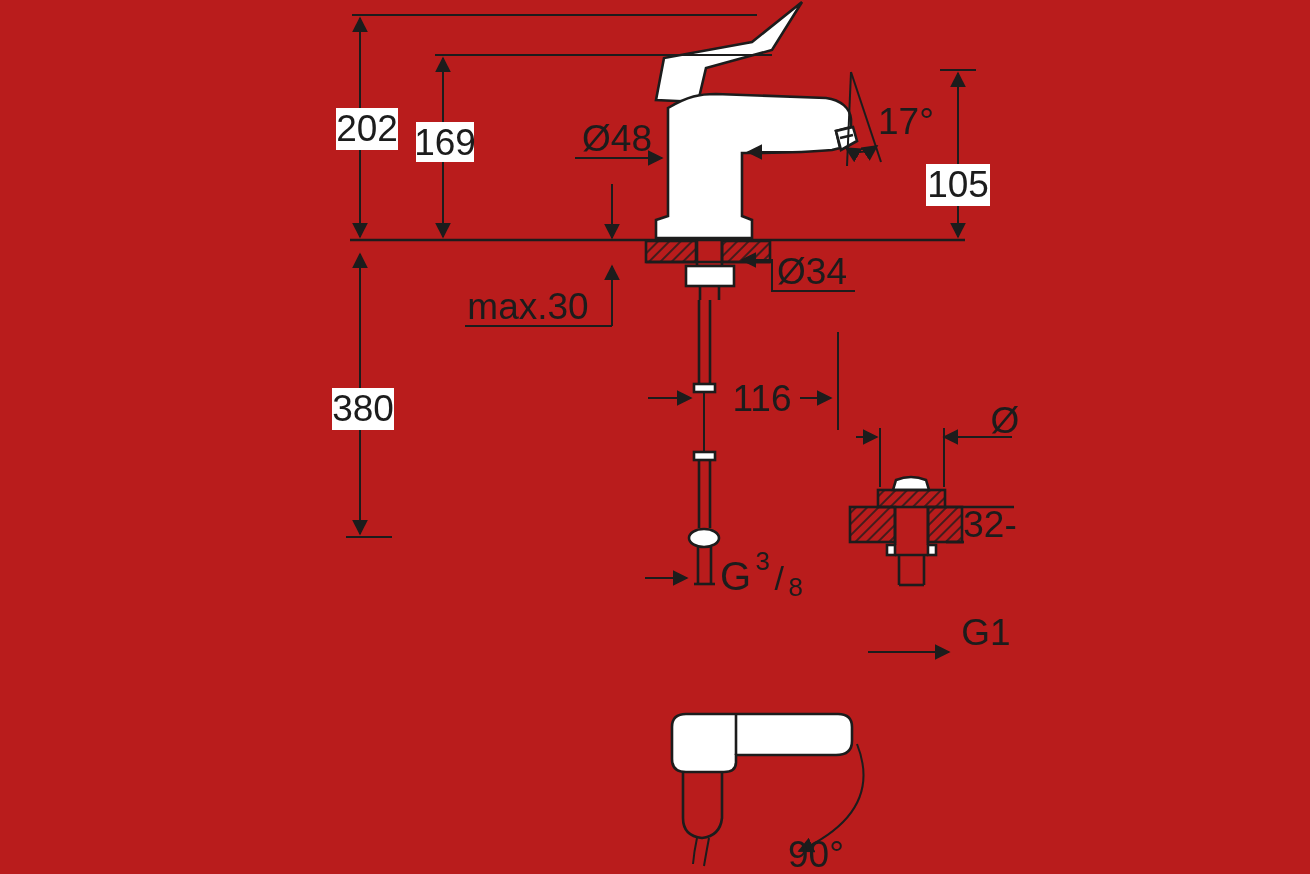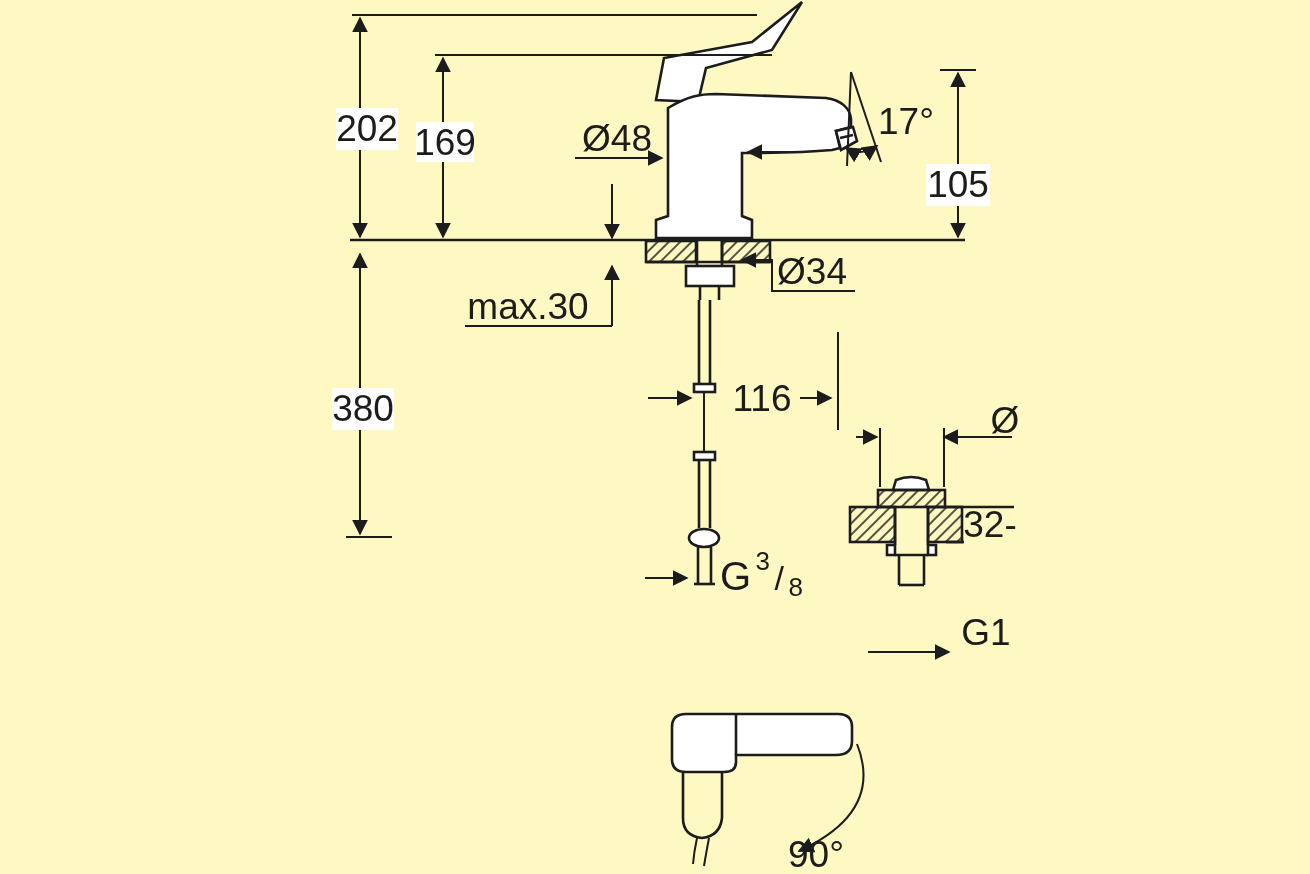--- a/index.html
+++ b/index.html
@@ -5,21 +5,21 @@
   html, body {
     margin: 0;
     padding: 0;
     background: #ffffff;
     font-family: "Liberation Sans", sans-serif;
   }
   .canvas {
     position: relative;
     width: 1310px;
     height: 874px;
-    background: #fef9c3;
+    background: #b91c1c;
     overflow: hidden;
   }
   svg text {
     font-family: "Liberation Sans", sans-serif;
     fill: #1c1c1c;
   }
   .dim-text { font-size: 37px; }
 </style>
 </head>
 <body>

